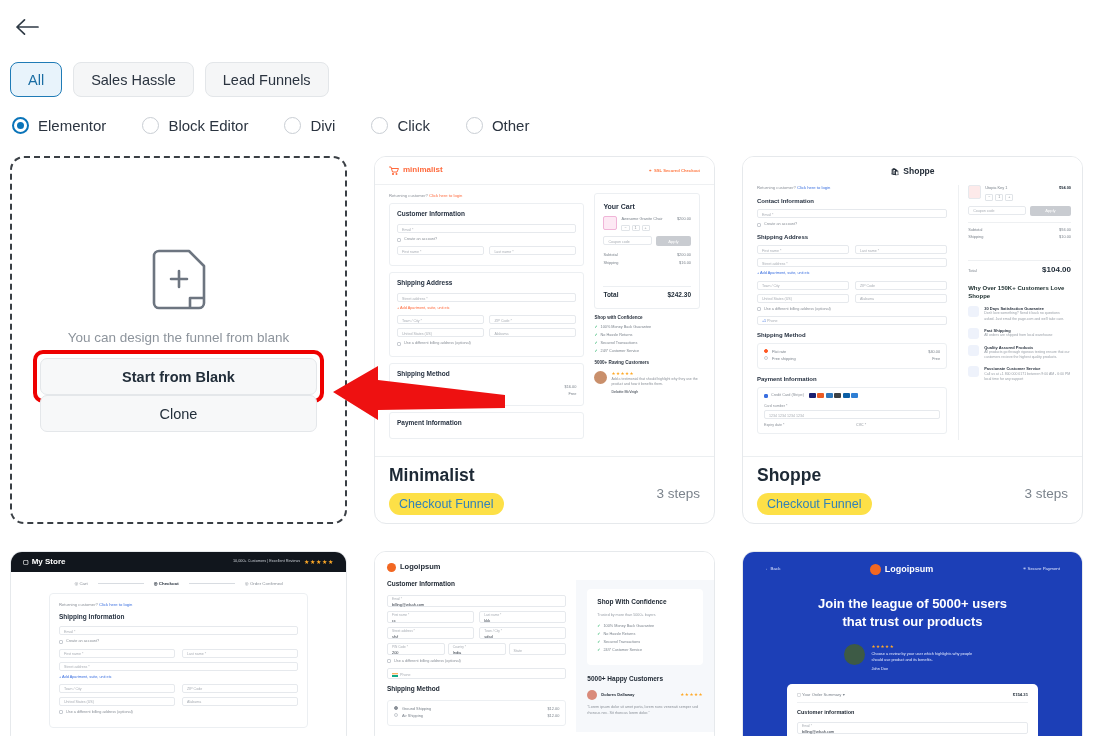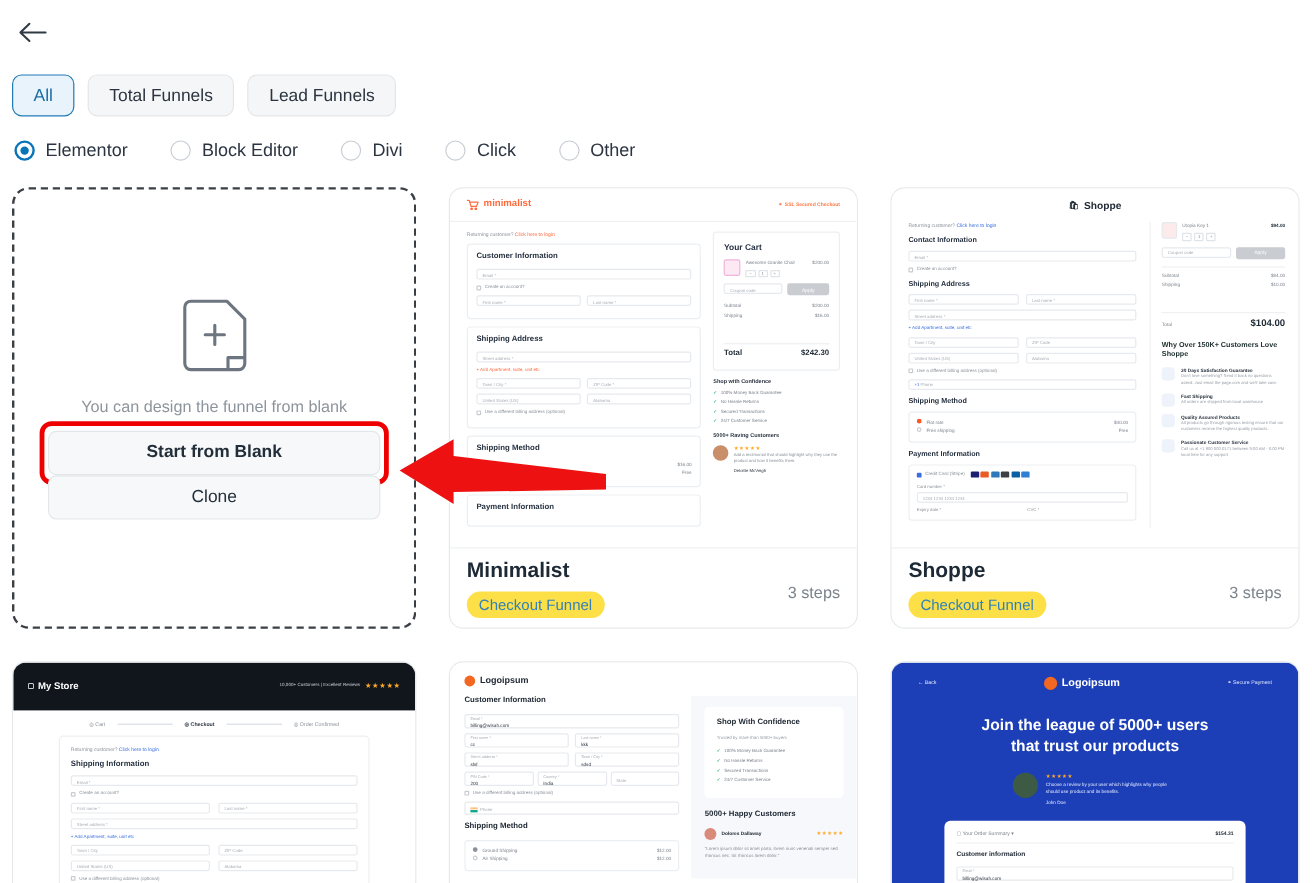--- a/index.html
+++ b/index.html
@@ -111,21 +111,21 @@
   .shoppe .mbody { padding-top:4px; }
   .shoppe .sec-t { font-size:6px; font-weight:700; color:#273241; margin:6px 0 4px; }
   .shoppe .sidebar { border-left:1px solid #eef0f2; padding-left:9px; }
   .shoppe .why { font-size:6px; font-weight:700; color:#233; margin:8px 0 6px; }
   .shoppe .feat { display:flex; gap:5px; margin-bottom:6px; }
   .shoppe .feat .ic { width:11px; height:11px; border-radius:3px; background:#eef2fb; flex:none; }
   .shoppe .feat .ft { font-size:4px; font-weight:700; color:#2b3440; }
   .shoppe .feat .fd { font-size:3.5px; color:#9aa0a8; line-height:1.45; }
 
   
-  .mystore .top { height:40px; background:#11161d; display:flex; align-items:center;
+  .mystore .top { height:20px; background:#11161d; display:flex; align-items:center;
                   justify-content:space-between; padding:0 12px; }
   .mystore .logo { color:#fff; font-weight:700; font-size:8px; display:flex; gap:3px; align-items:center; }
   .mystore .rt { display:flex; gap:4px; align-items:center; color:#c7ccd3; font-size:3.8px; }
   .mystore .steps { display:flex; align-items:center; justify-content:center; gap:10px;
                     padding:9px 0 6px; font-size:4.4px; color:#8b9199; }
   .mystore .steps .dash { width:46px; height:1px; background:#d8dce1; }
   .mystore .steps b { color:#2b3440; }
   .mystore .panel { margin:0 38px; border:1px solid #eceff2; border-radius:4px; padding:8px 9px; background:#fff; }
 
   
@@ -164,21 +164,21 @@
 <div class="page-header">
   <div class="back-arrow">
     <svg width="25" height="18" viewBox="0 0 25 18" fill="none" stroke="currentColor" stroke-width="1.7">
       <path d="M23 9H2M2 9L9.5 1.8M2 9L9.5 16.2" stroke-linecap="round" stroke-linejoin="round"></path>
     </svg>
   </div>
 </div>
 
 <div class="pill-row">
   <div class="pill active">All</div>
-  <div class="pill">Total Funnels</div>
+  <div class="pill">Sales Hassle</div>
   <div class="pill">Lead Funnels</div>
 </div>
 
 <div class="radio-row">
   <div class="radio-item selected">
     <span class="radio-dot"></span>
     <span class="radio-label">Elementor</span>
   </div>
   <div class="radio-item">
     <span class="radio-dot"></span>

